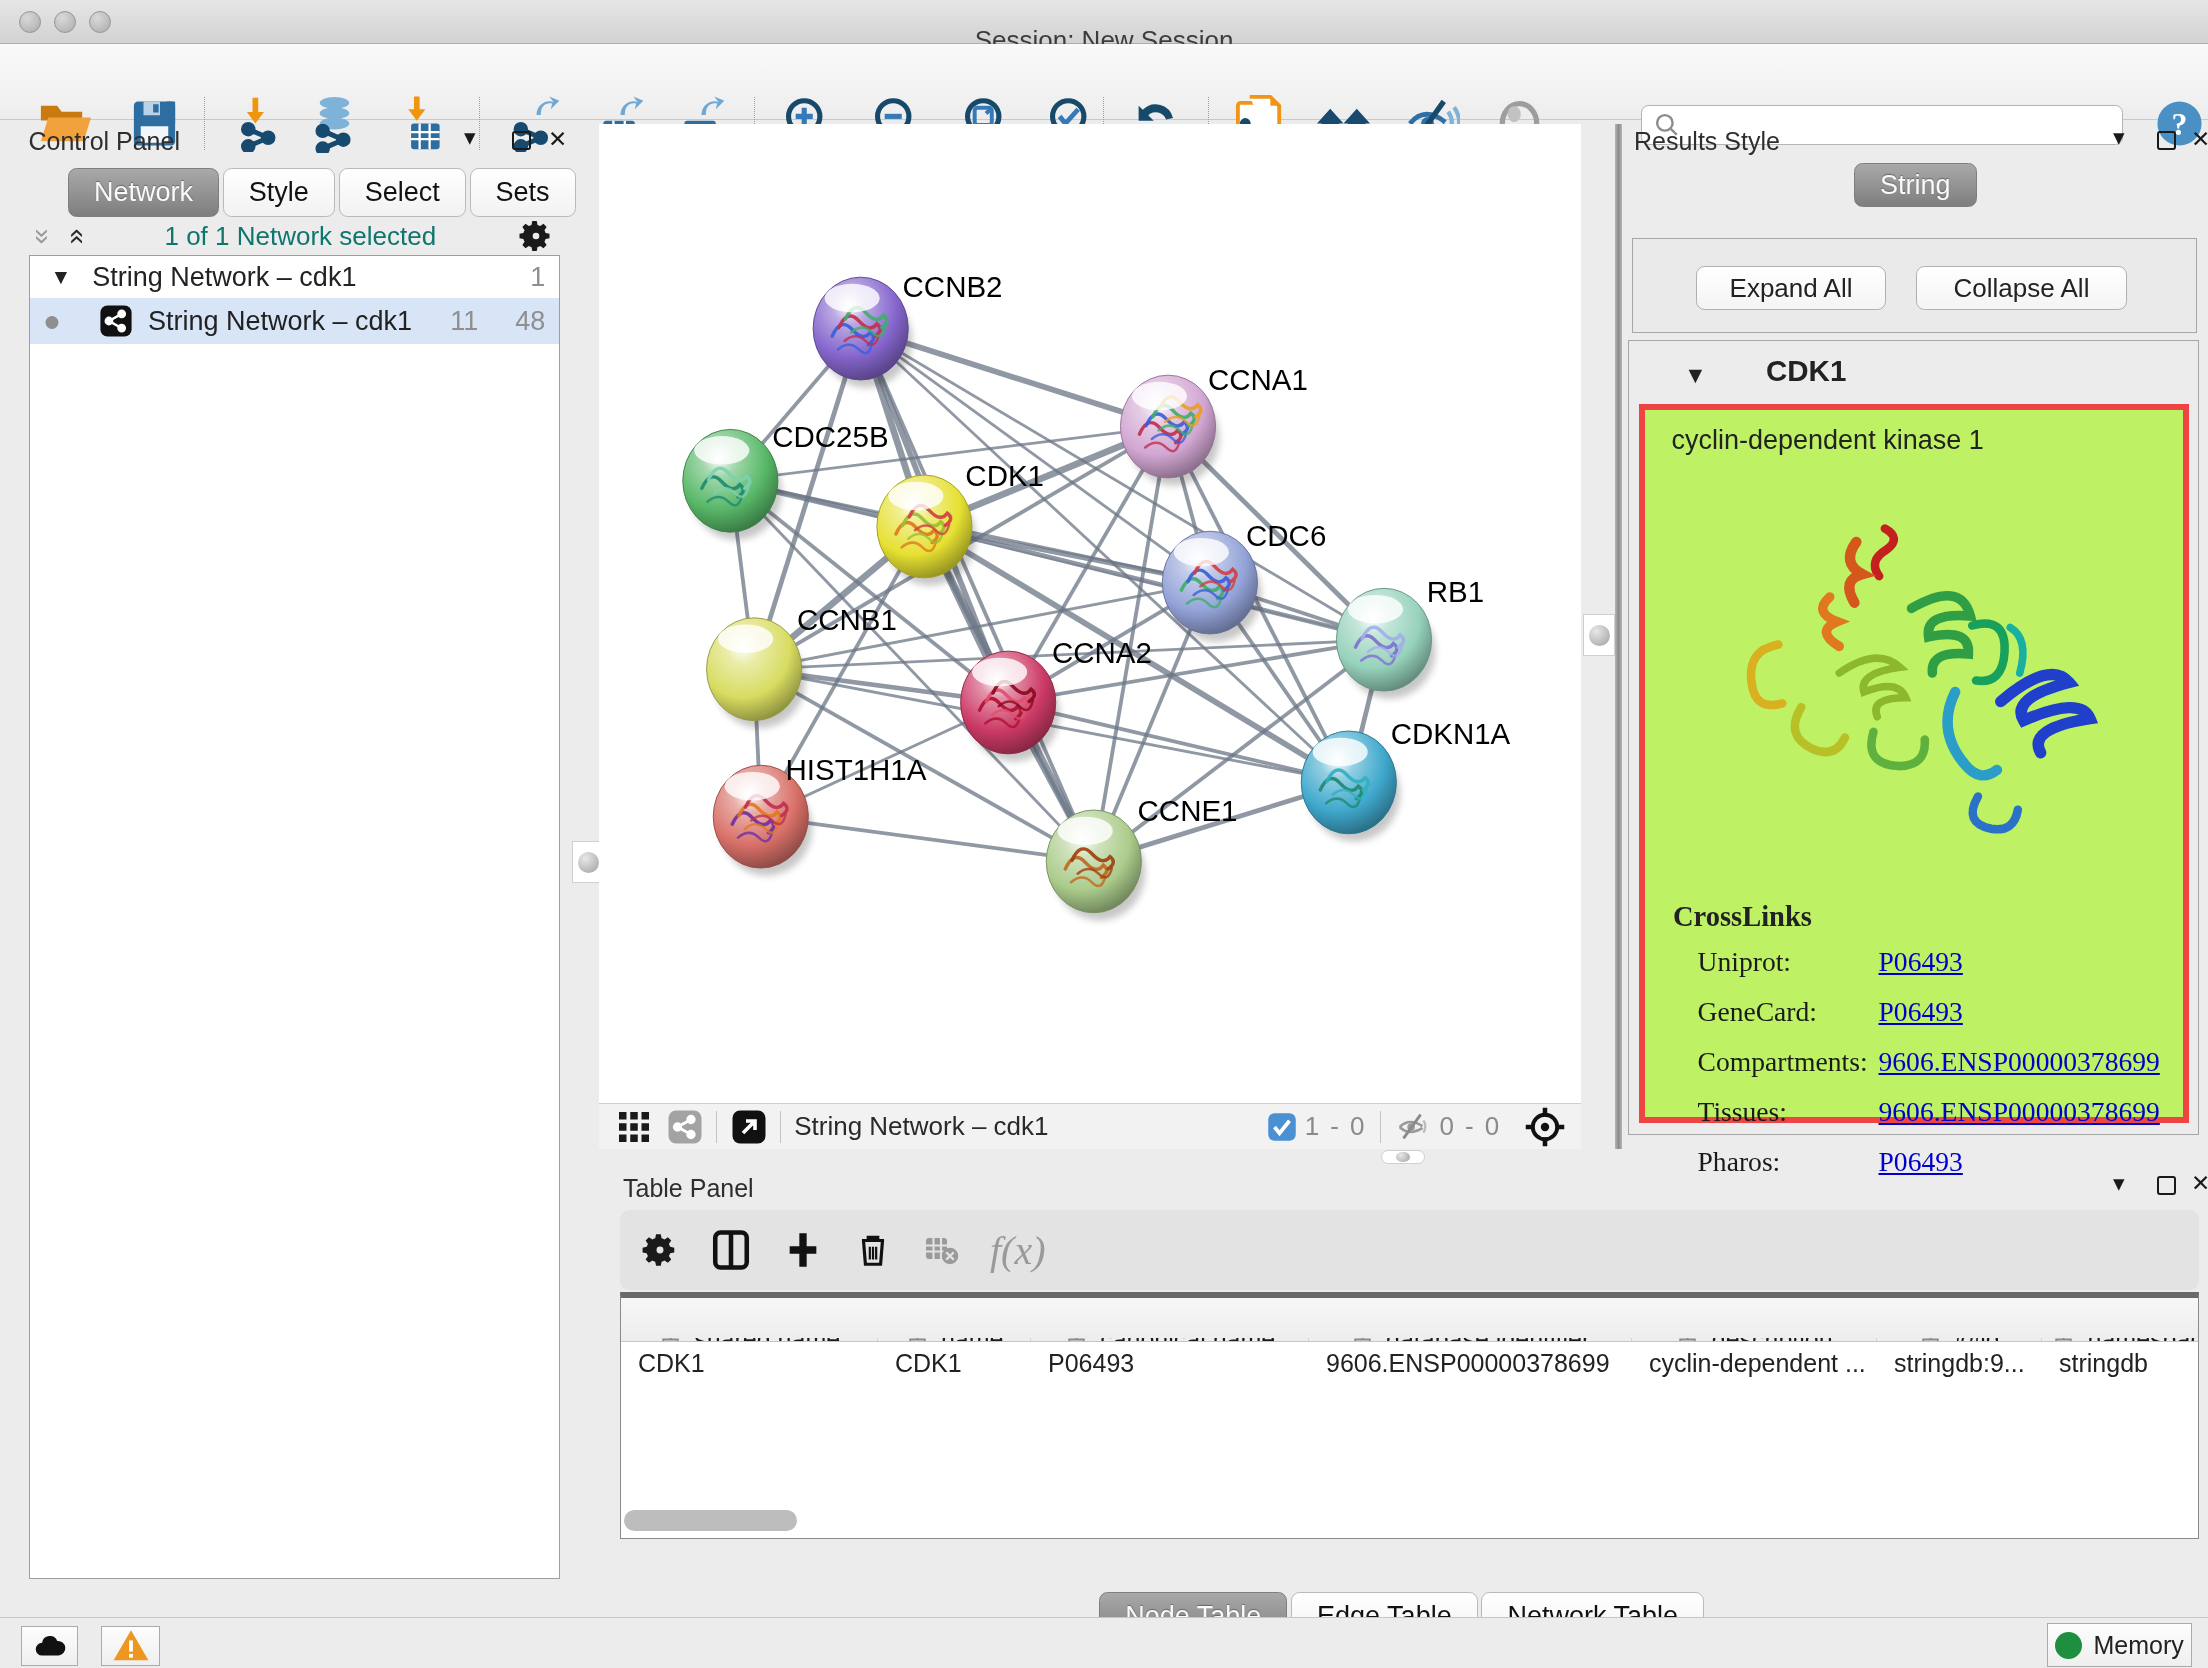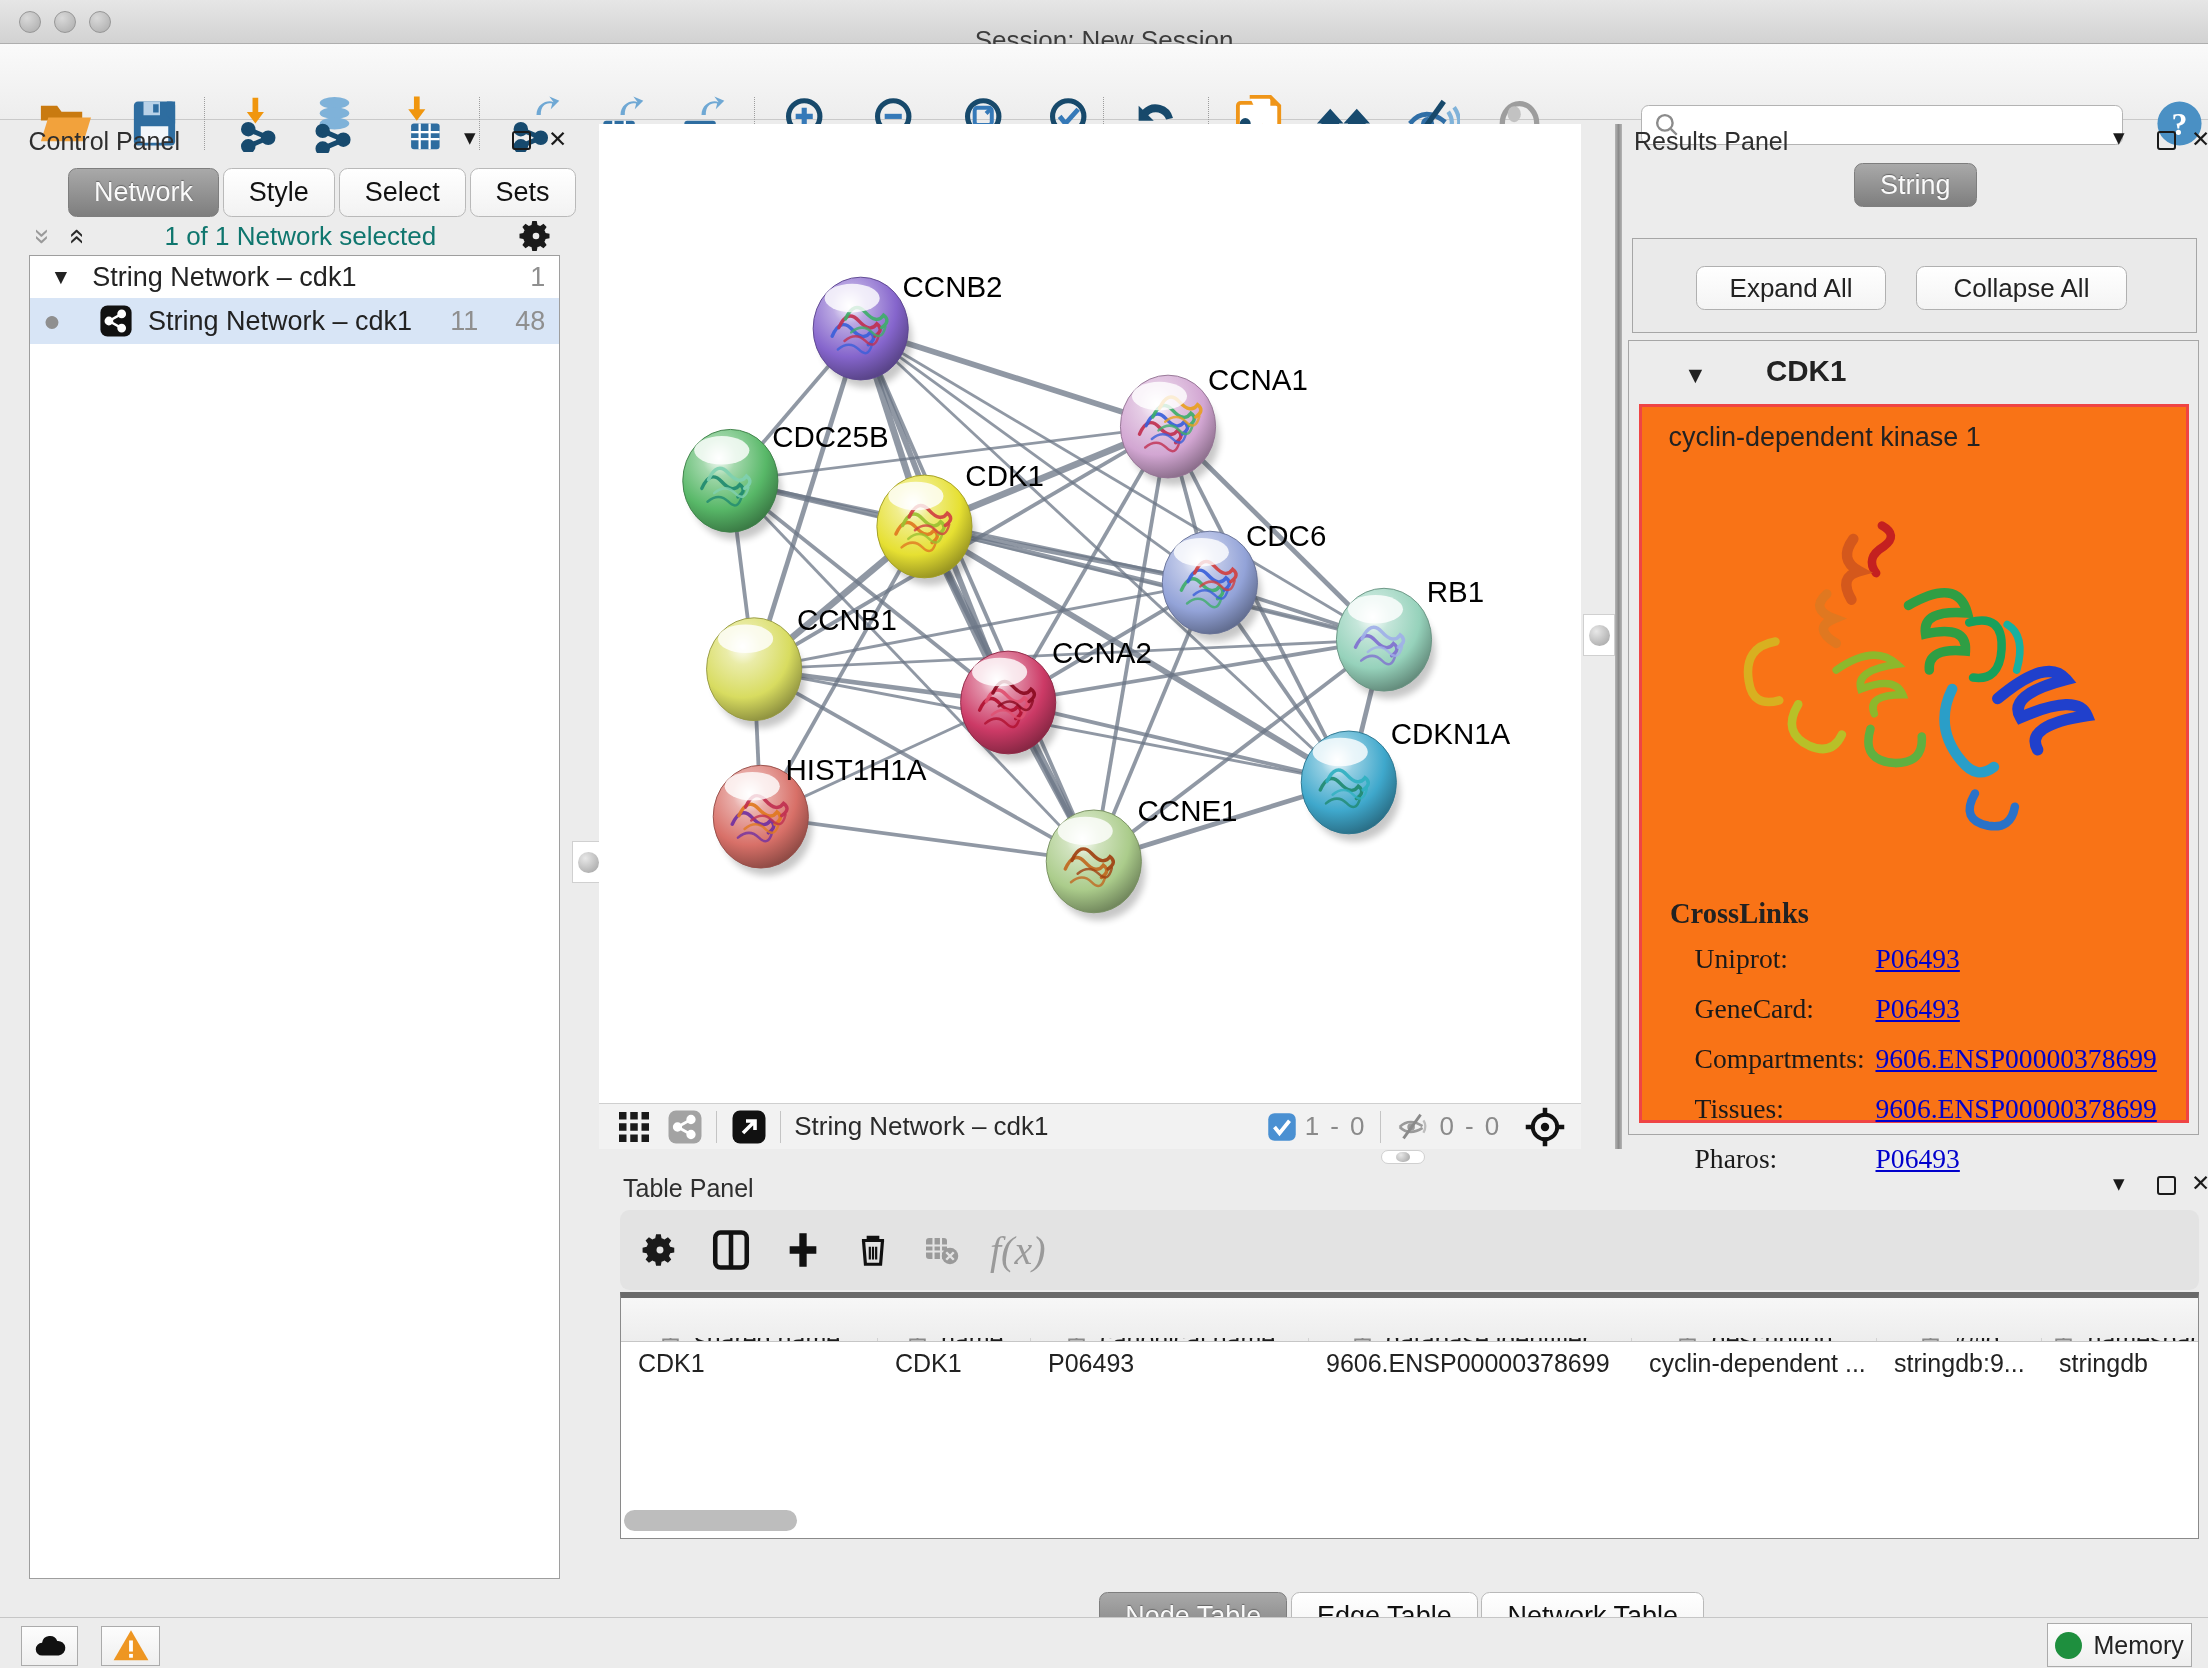--- a/index.html
+++ b/index.html
@@ -41,21 +41,21 @@
   .nf-sep { width:0; height:32px; border-left:1px solid #c4c4c4; margin:0 13.3px; }
   .nf-count { font-size:26px; color:#8a8a8a; margin-left:7.6px; letter-spacing:1.9px; }
 
   .splitter-handle { background:#fff; border:1px solid #d0d0d0; display:flex; align-items:center; justify-content:center; }
   .splitter-dot { width:21px; height:21px; border-radius:50%; background:radial-gradient(circle at 35% 30%, #e8e8e8, #9f9f9f); }
   .vline-dark { left:1615px; top:124px; width:6.7px; height:1025px; background:linear-gradient(90deg,#b5b5b5,#8b8b8b,#b5b5b5); }
 
   
   .rp-box { border:1px solid #a6a6a6; background:#eaeaea; }
   .rp-btn { background:linear-gradient(#ffffff,#f4f4f4); border:1px solid #b0b0b0; border-radius:8.6px; font-size:26px; display:flex; align-items:center; justify-content:center; }
-  .rp-inner { background:#f97316; border:3px solid #ef4444; }
+  .rp-inner { background:#bef264; border:6px solid #ef4444; }
   .serif { font-family:"Liberation Serif","DejaVu Serif",serif; }
   .xl-row { display:flex; height:50px; align-items:baseline; }
   .xl-label { width:181px; font-size:27.6px; color:#1a1a1a; }
   .xl-link { font-size:27.6px; color:#0000cc; text-decoration:underline; }
 
   
   .tp-toolbar { left:620px; top:1210px; width:1579px; height:80px; background:#e3e3e3; border-radius:9.5px; display:flex; align-items:center; padding-left:21px; }
   .tp-tool { margin-right:31px; display:flex; align-items:center; }
   .fx { font-family:"Liberation Serif",serif; font-style:italic; font-size:40px; color:#9a9a9a; }
   .table-box { left:620px; top:1292px; width:1579px; height:247px; background:#fff; border:1px solid #8a8a8a; border-top:6.7px solid #6a6a6a; overflow:hidden; }
@@ -599,21 +599,21 @@
 </div>
 
 <div class="abs splitter-handle" style="left:1583px; top:614px; width:32px; height:42px">
     <div class="splitter-dot"></div>
   </div>
 <div class="abs vline-dark"></div>
 <div class="abs splitter-handle" style="left:1381px; top:1150px; width:44px; height:14.3px; border-radius:7.6px">
     <div class="splitter-dot" style="width:13.3px;height:10.5px"></div>
   </div>
 
-<div class="abs panel-title" style="left:1634px; top:127px">Results Panel</div>
+<div class="abs panel-title" style="left:1634px; top:127px">Results Style</div>
 <span class="abs pctl" style="left:2113px; top:124px">▾</span>
 <span class="abs pctl-sq" style="left:2157px; top:131px"></span>
 <span class="abs pctl" style="left:2191px; top:126px; font-weight:bold">✕</span>
 
 <div class="abs tabbtn active" style="left:1854px; top:163px; height:44px">String</div>
 
 <div class="abs rp-box" style="left:1632px; top:238px; width:565px; height:95px">
   <div class="abs rp-btn" style="left:63px; top:27px; width:190px; height:44px">Expand All</div>
   <div class="abs rp-btn" style="left:283px; top:27px; width:211px; height:44px">Collapse All</div>
 </div>

